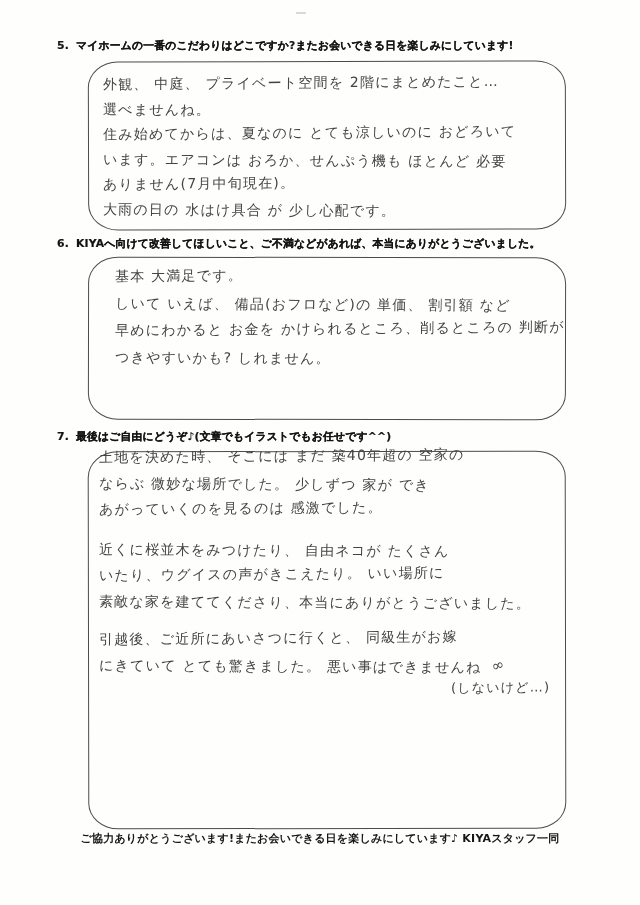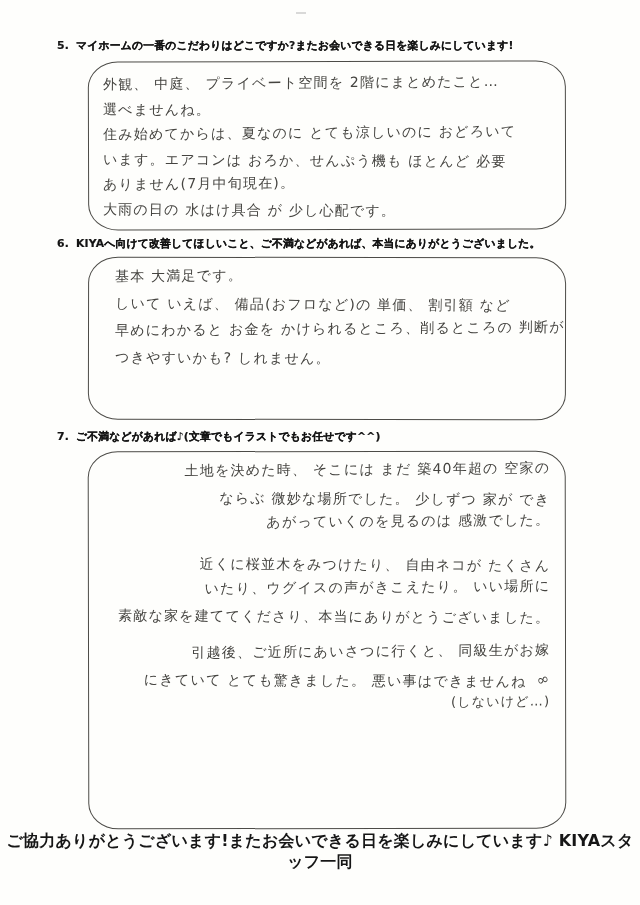--- a/index.html
+++ b/index.html
@@ -45,39 +45,39 @@
   
   .hw {
     position: absolute;
     color: #454440;
     font-size: 14px;
     letter-spacing: 1.2px;
     white-space: nowrap;
   }
   .hw1 { left: 103px; top: 72px;  line-height: 25px; }
   .hw2 { left: 103px; top: 263px; line-height: 27px; margin-left: 12px; }
-  .hw3 { left: 99px;  top: 458px; line-height: 26px; text-align: right; }
+  .hw3 { left: 99px;  top: 444px; line-height: 26px; }
   .hw-line { transform: rotate(-0.45deg) skewX(-1deg); transform-origin: left center; }
   .hw-line:nth-child(even) { transform: rotate(0.3deg) skewX(-1deg); }
   .gap-a { margin-top: 14px; }
   .gap-b { margin-top: 12px; }
   .indent-far { padding-left: 352px; font-size: 13px; }
   .doodle {
     display: inline-block;
     margin-left: 10px;
     font-size: 15px;
     transform: rotate(-18deg) translateY(-2px);
   }
   
   .footer {
     position: absolute;
     left: 0; top: 831px;
     width: 100%;
     text-align: center;
-    font-size: 16px;
+    font-size: 11px;
     font-weight: bold;
     color: #161616;
     letter-spacing: 0.2px;
   }
 </style>
 </head>
 <body>
 
 <div class="page">
 
@@ -104,21 +104,21 @@
   <div class="answer-box b2"></div>
   <div class="hw hw2">
     <div class="hw-line">基本 大満足です。</div>
     <div class="hw-line">しいて いえば、 備品(おフロなど)の 単価、 割引額 など</div>
     <div class="hw-line">早めにわかると お金を かけられるところ、削るところの 判断が</div>
     <div class="hw-line">つきやすいかも? しれません。</div>
   </div>
 
   <div class="q-head" style="left:57px; top:430px;">
     <span>7.</span>
-    <span>ご不満などがあれば♪(文章でもイラストでもお任せです^^)</span>
+    <span>最後はご自由にどうぞ♪(文章でもイラストでもお任せです^^)</span>
   </div>
   <div class="answer-box b3"></div>
   <div class="hw hw3">
     <div class="hw-line">土地を決めた時、 そこには まだ 築40年超の 空家の</div>
     <div class="hw-line">ならぶ 微妙な場所でした。 少しずつ 家が でき</div>
     <div class="hw-line">あがっていくのを見るのは 感激でした。</div>
     <div class="hw-line gap-a">近くに桜並木をみつけたり、 自由ネコが たくさん</div>
     <div class="hw-line">いたり、ウグイスの声がきこえたり。 いい場所に</div>
     <div class="hw-line">素敵な家を建ててくださり、本当にありがとうございました。</div>
     <div class="hw-line gap-b">引越後、ご近所にあいさつに行くと、 同級生がお嫁</div>

